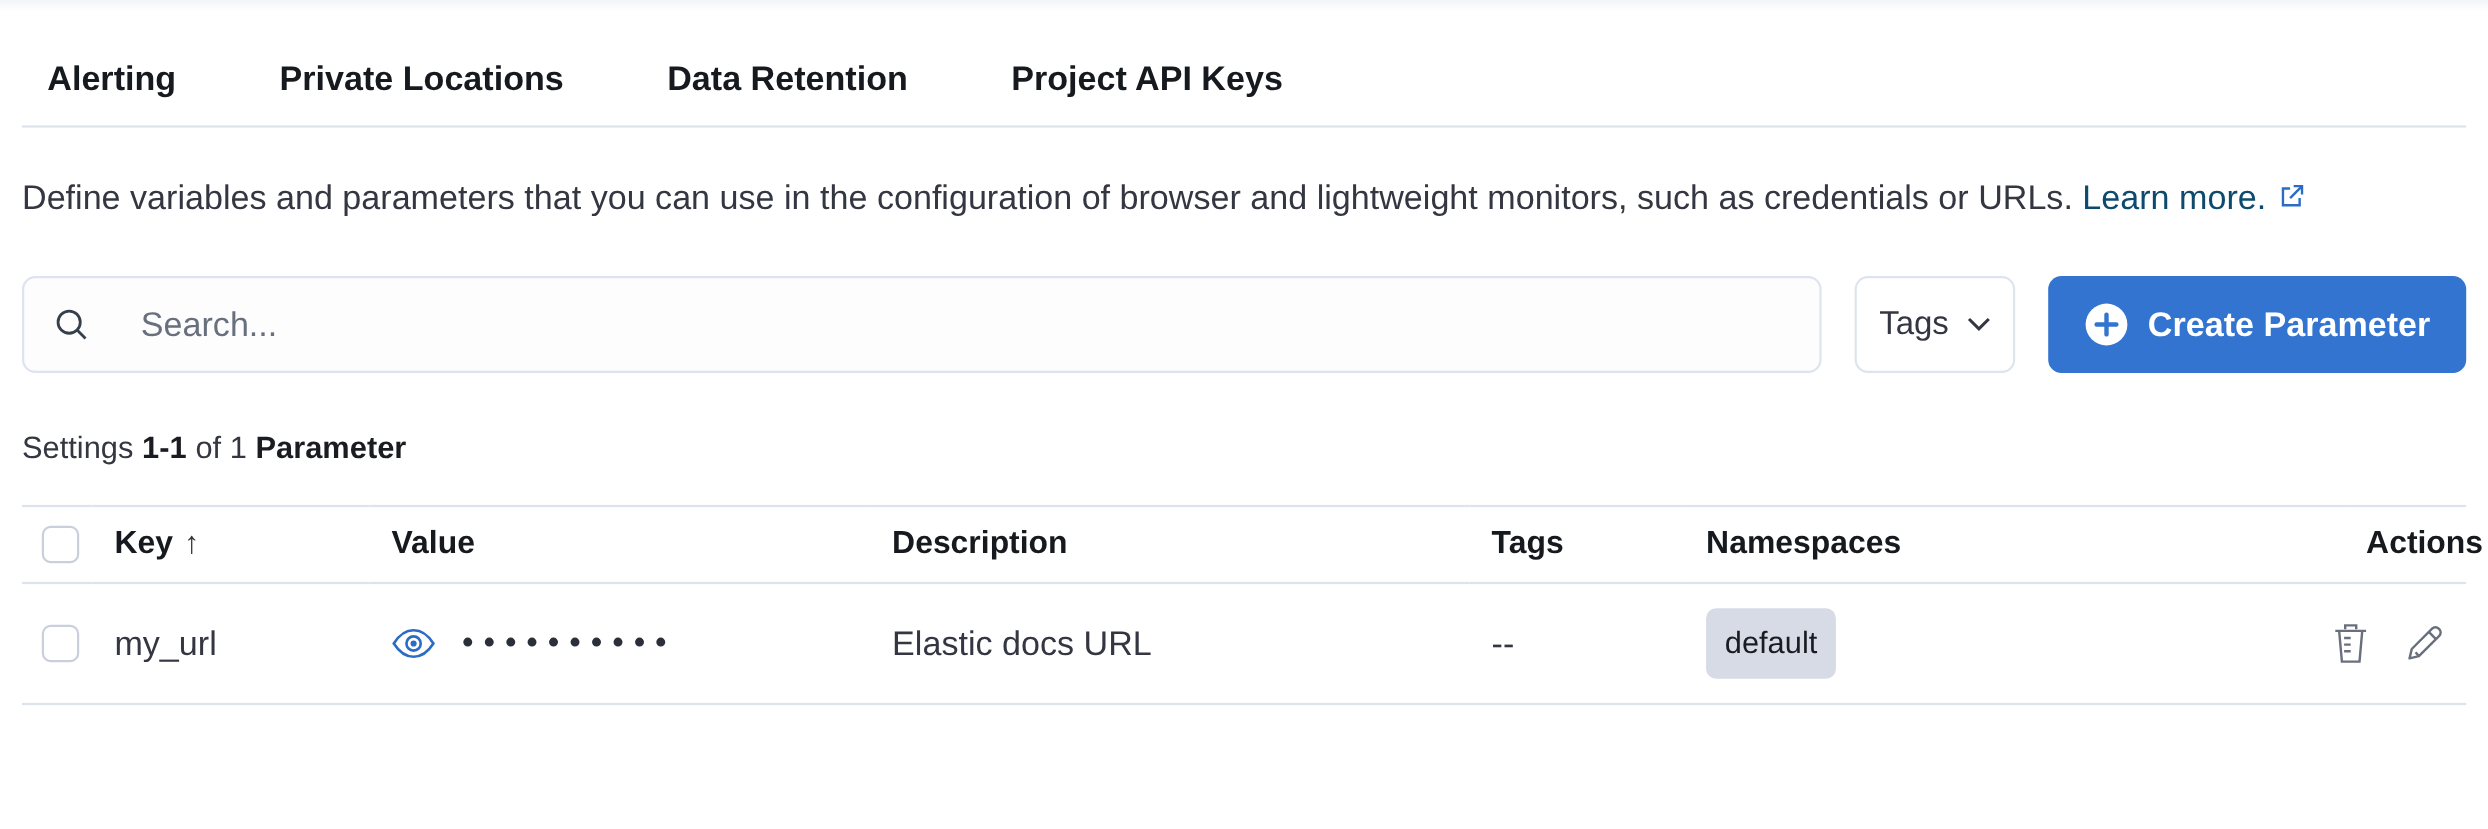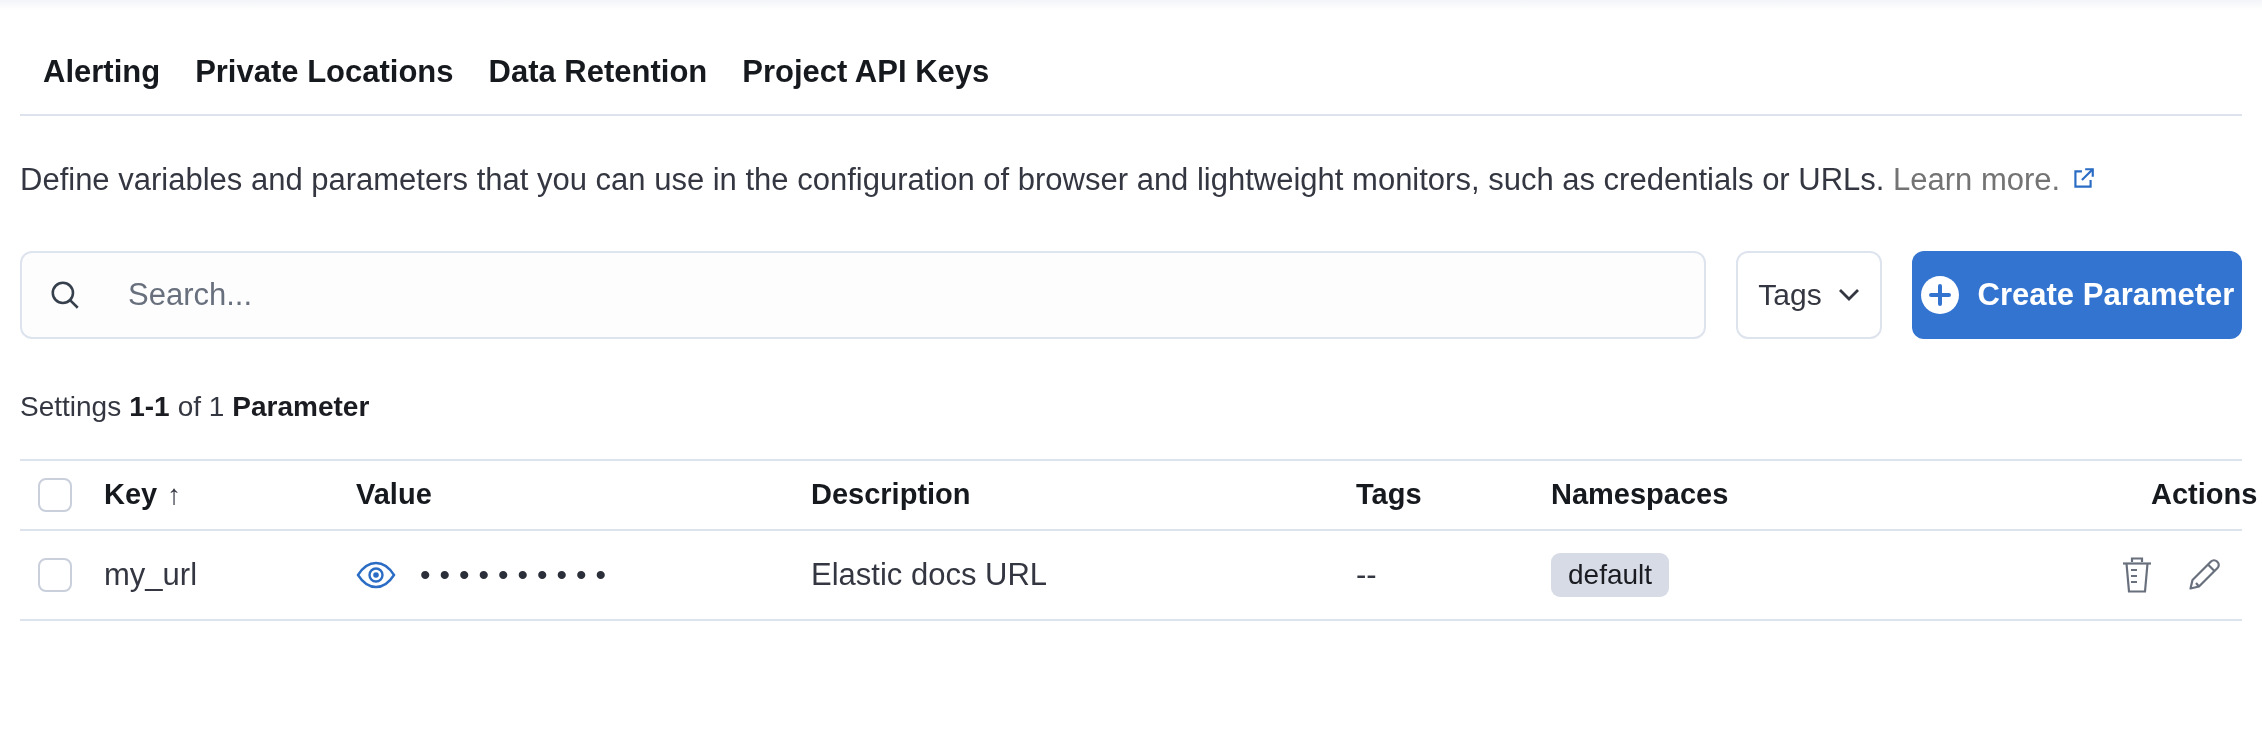--- a/index.html
+++ b/index.html
@@ -10,36 +10,36 @@
   .page { padding: 0 20px; }
 
   .page-title {
     margin: 26px 0 0 22px;
     font-size: 70px; font-weight: 700; letter-spacing: -1px;
     color: #16191e; line-height: 1.05;
   }
 
   
   .tabs {
-    display: flex; gap: 35px;
+    display: flex; gap: 94px;
     margin-top: 44px; padding-left: 23px;
     border-bottom: 2px solid #dde3ec;
   }
   .tab {
     font-size: 31px; font-weight: 700; color: #16191e;
     padding-bottom: 24px; cursor: pointer; white-space: nowrap;
   }
   .tab.active { color: #2b6cc4; box-shadow: inset 0 -6px 0 #2b6cc4; }
 
   
   .description {
     margin-top: 40px; max-width: 2228px;
     font-size: 31px; line-height: 1.58; color: #343741;
   }
-  .learn-more { color: #737373; text-decoration: none; cursor: pointer; }
+  .learn-more { color: #0c4a6e; text-decoration: none; cursor: pointer; }
   .ext-icon { margin-left: 10px; vertical-align: -2px; }
 
   
   .controls { display: flex; align-items: stretch; gap: 30px; margin-top: 46px; height: 88px; }
   .search-box {
     flex: 1; display: flex; align-items: center;
     border: 2px solid #dee4ee; border-radius: 12px; background: #fdfdfe;
     padding-left: 26px;
     gap: 24px;
   }
@@ -48,21 +48,21 @@
     font-family: "Liberation Sans", sans-serif;
     font-size: 31px; color: #343741; margin-left: 22px;
   }
   .search-box input::placeholder { color: #69707d; }
   .tags-btn {
     width: 146px; display: flex; align-items: center; justify-content: center; gap: 16px;
     border: 2px solid #dee4ee; border-radius: 12px; background: #fff;
     font-size: 30px; font-weight: 500; color: #343741; cursor: pointer;
   }
   .create-btn {
-    width: 330px; display: flex; align-items: center; justify-content: center; gap: 18px;
+    width: 380px; display: flex; align-items: center; justify-content: center; gap: 18px;
     border: none; border-radius: 12px; background: #3374d0;
     font-family: "Liberation Sans", sans-serif;
     font-size: 31px; font-weight: 600; color: #ffffff; cursor: pointer;
   }
 
   
   .summary { margin-top: 52px; font-size: 28px; color: #343741; }
   .summary span + span { margin-left: 8px; }
   .summary .b { font-weight: 700; color: #1a1c21; }
 
@@ -91,21 +91,21 @@
   th .checkbox, td .checkbox { margin-left: -2px; }
 
   .sort-arrow { font-weight: 400; font-size: 28px; margin-left: 10px; color: #343741; }
 
   .value-cell { display: flex; align-items: center; gap: 24px; }
   .eye-btn { background: none; border: none; cursor: pointer; display: flex; align-items: center; padding: 0; }
   .masked { font-size: 30px; letter-spacing: 9px; color: #2b2f3a; white-space: nowrap; }
 
   .badge {
     display: inline-block; background: #d6dbe6; color: #1a1c21;
-    font-size: 28px; border-radius: 9px; padding: 6px 17px;
+    font-size: 28px; border-radius: 9px; padding: 16px 17px;
   }
 
   .actions-cell { display: flex; justify-content: flex-end; align-items: center; gap: 32px; }
   .icon-btn { background: none; border: none; cursor: pointer; padding: 0; display: flex; }
 </style>
 </head>
 <body>
 
 <div class="top-strip"></div>
 

